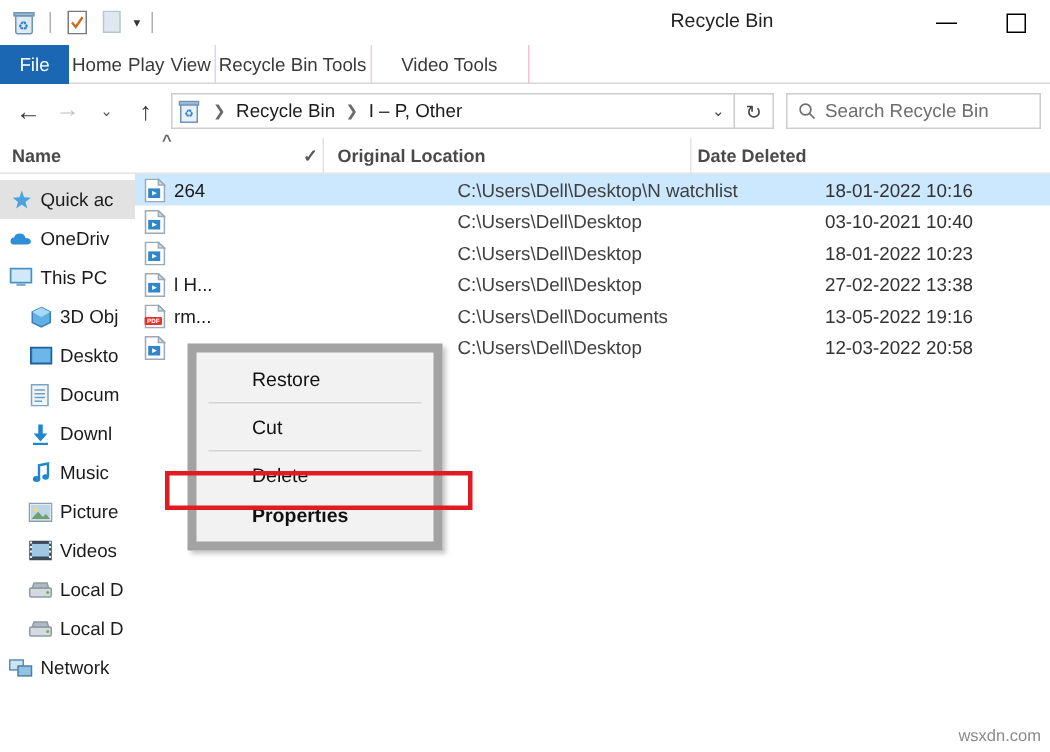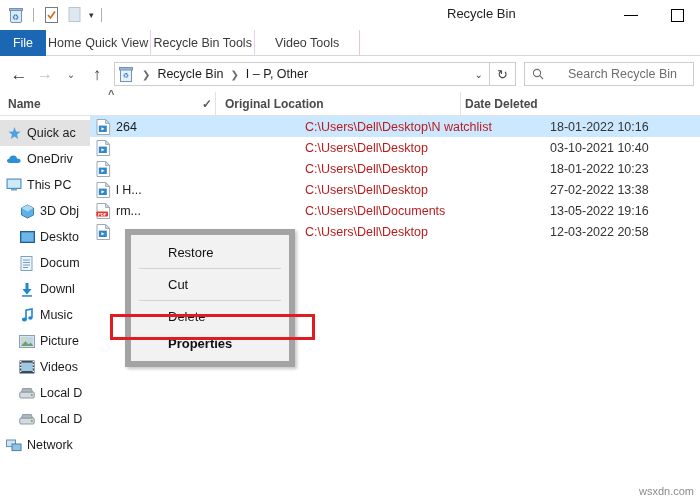--- a/index.html
+++ b/index.html
@@ -80,21 +80,21 @@
   .crumb-sep { font-size:10px; color:#6a6a6a; padding:0 5px; }
   .crumb-caret {
     position:absolute; right:6px; font-size:10px; color:#444;
   }
   .refreshbtn {
     width:26px; height:24px; display:flex; align-items:center; justify-content:center;
     border:1px solid #cccccc; border-left:none;
   }
   .searchbox {
     width:170px; height:24px; border:1px solid #cccccc; margin-left:8px;
-    display:flex; align-items:center; gap:24px; padding-left:7px;
+    display:flex; align-items:center; gap:6px; padding-left:7px;
   }
   .search-ph { font-size:12.5px; color:#6d6d6d; }
 
   
   .colhdr {
     height: 24px; display:flex; align-items:center;
     border-bottom:1px solid #e3e3e3;
     position:relative;
   }
   .col {
@@ -128,21 +128,21 @@
   .side-ico { width:16px; height:16px; flex:none; display:flex; align-items:center; justify-content:center; }
 
   .filelist { flex:1; position:relative; }
   .frow {
     height: 21px; display:flex; align-items:center;
     font-size:12.5px; color:#1b1b1b; white-space:nowrap;
   }
   .frow.sel { background:#cce8ff; }
   .fico { width:26px; display:flex; align-items:center; justify-content:center; flex:none; }
   .fname { width:189px; overflow:hidden; text-overflow:ellipsis; }
-  .floc  { width:245px; color:#b91c1c; }
+  .floc  { width:245px; color:#404040; }
   .fdate { width:150px; color:#333; }
 
   
   .ctxmenu {
     position:absolute; left:125px; top:113px; width:170px;
     background:#f2f2f2; border:6px solid #a3a3a3;
     box-shadow: 2px 2px 3px rgba(0,0,0,0.22);
     padding: 4px 0 4px 0;
     z-index: 40;
   }
@@ -217,21 +217,21 @@
         </div>
       <div class="wc">
           <div class="wc-max"></div>
         </div>
     </div>
   </div>
 
   <div class="tabrow">
     <div class="tab tab-file">File</div>
     <div class="tab">Home</div>
-    <div class="tab">Quick</div>
+    <div class="tab">Play</div>
     <div class="tab">View</div>
     <div class="tab tab-ctx first">Recycle Bin Tools</div>
     <div class="tab tab-ctx second">Video Tools</div>
   </div>
 
   <div class="addrbar">
     <div class="navbtn">
       <span class="arrow">←</span>
     </div>
     <div class="navbtn">

